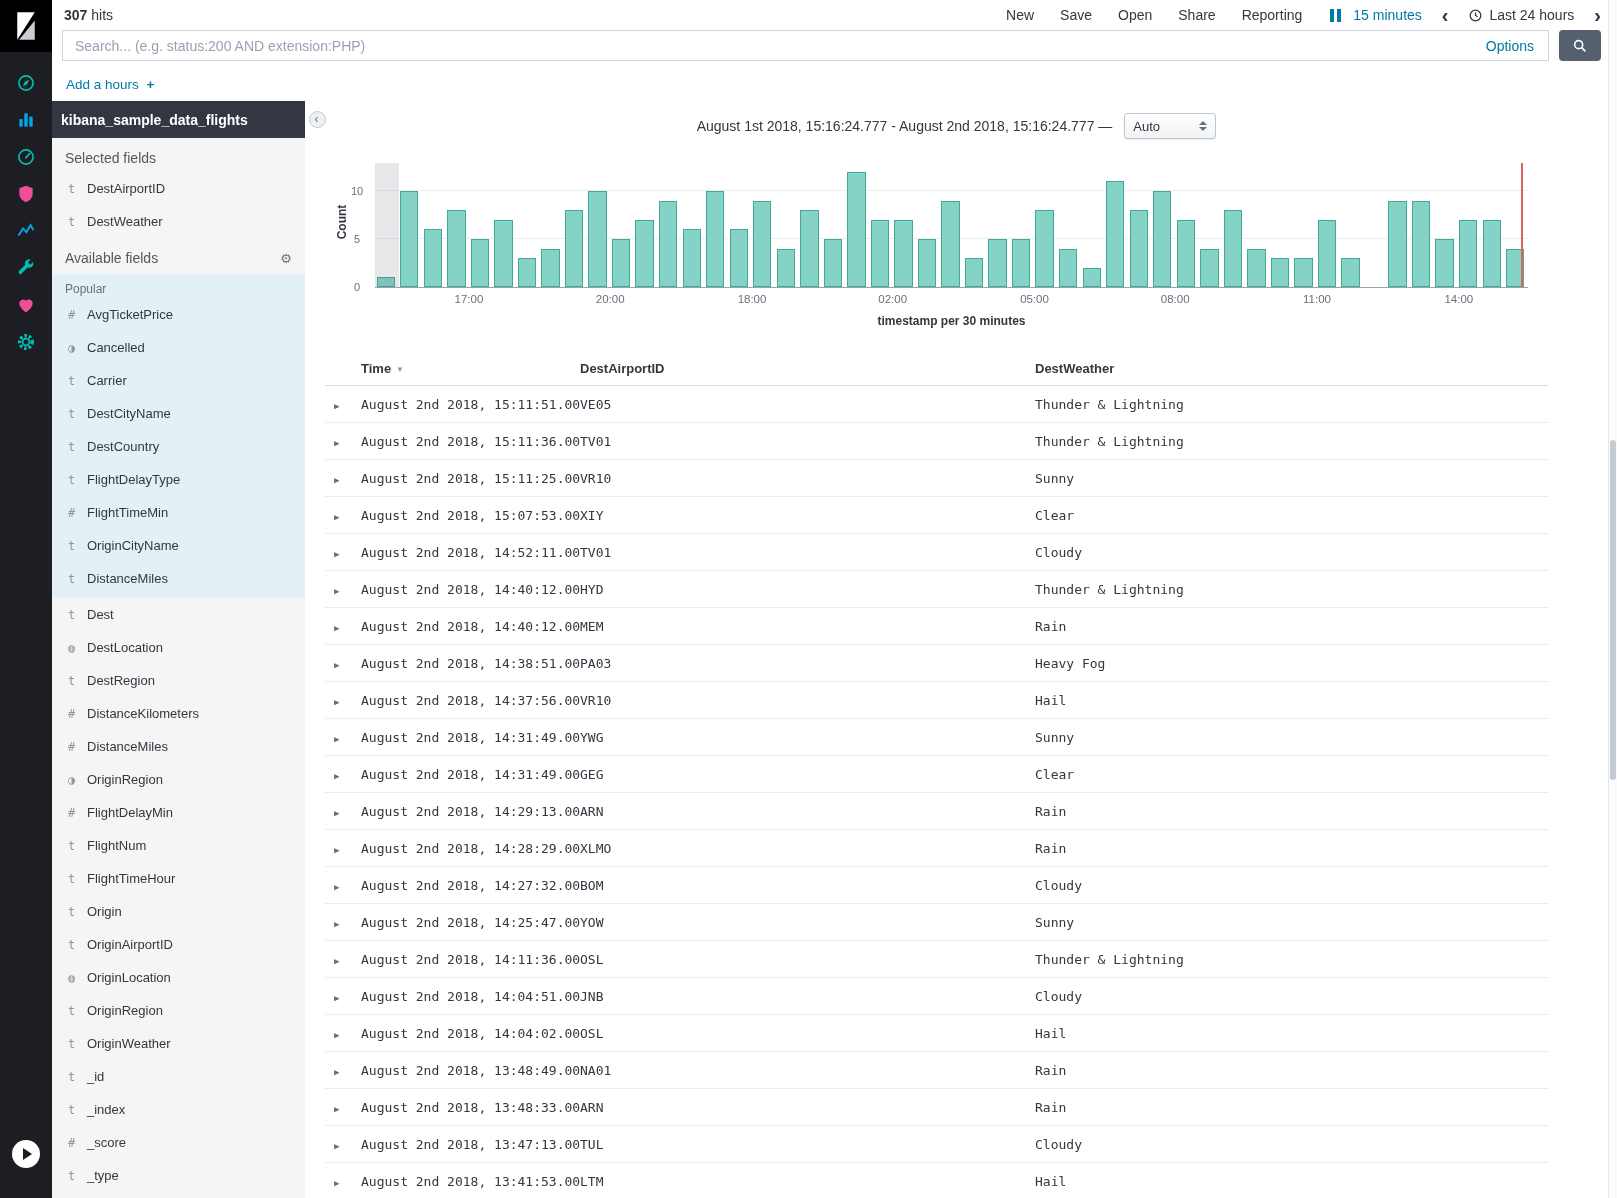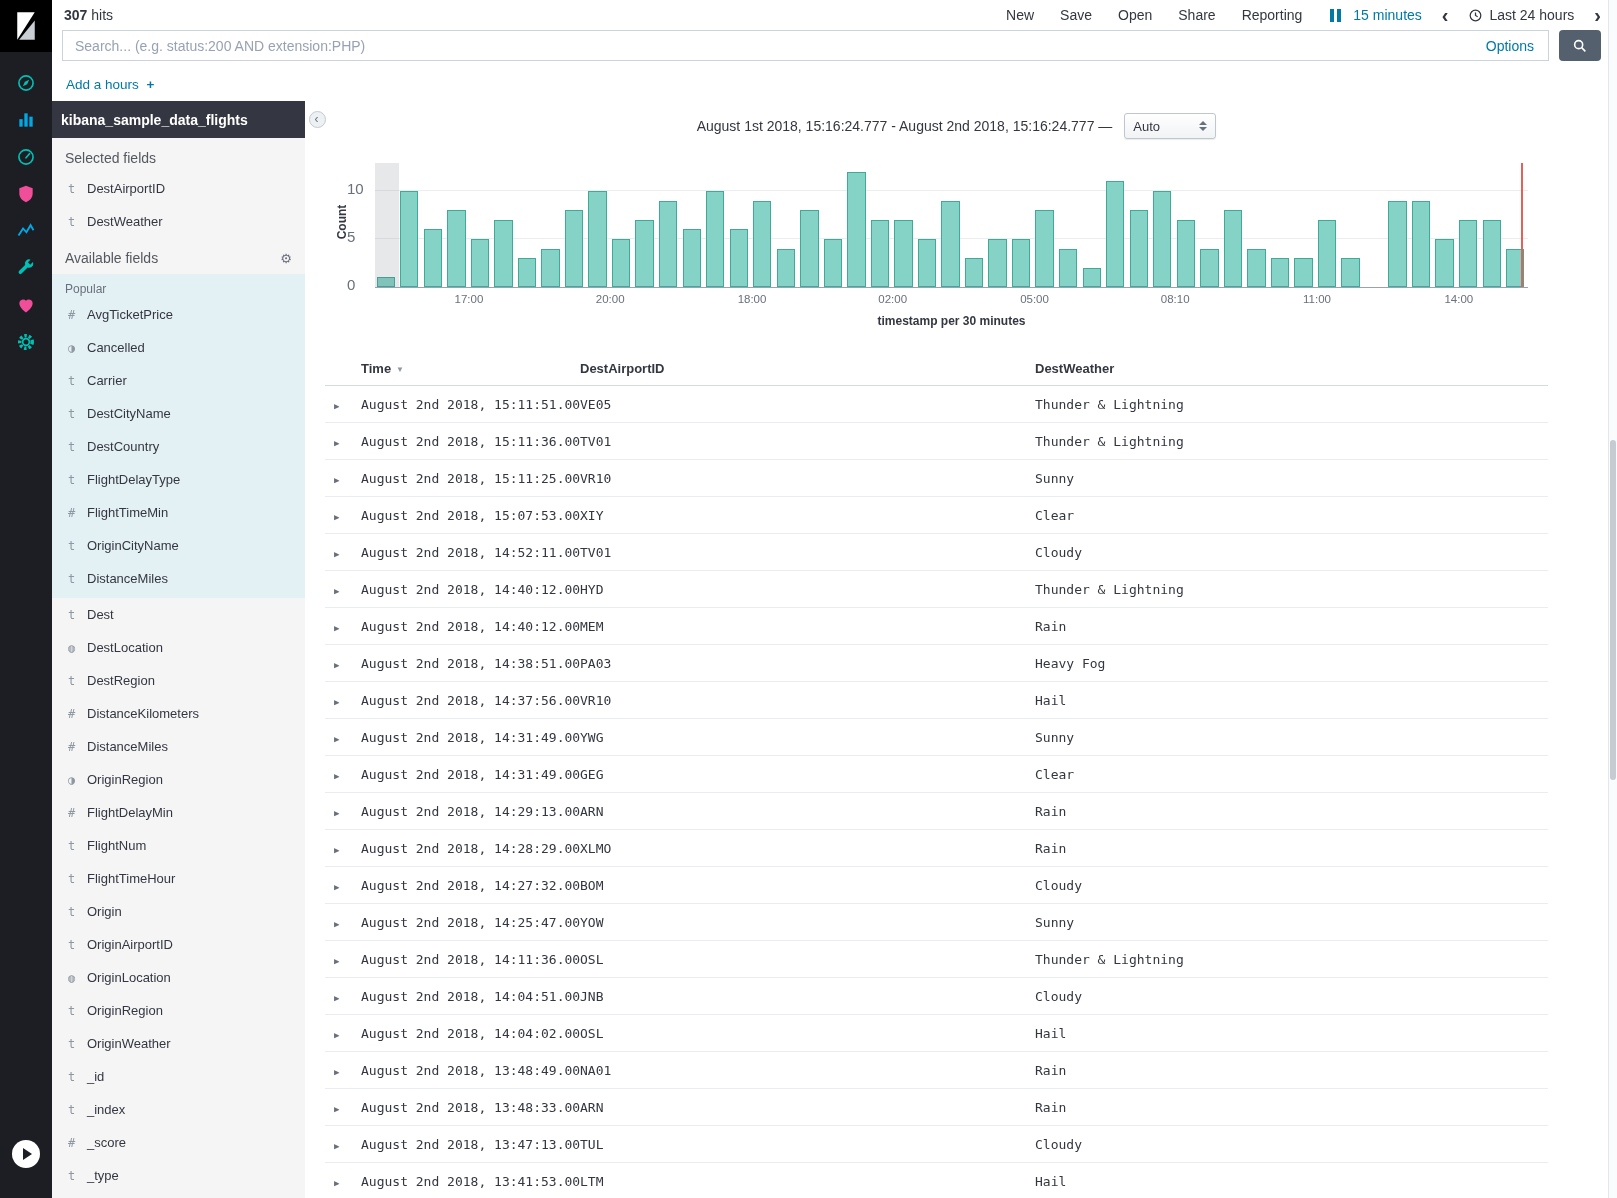--- a/index.html
+++ b/index.html
@@ -65,21 +65,21 @@
     justify-content:space-between; box-shadow:0 1px 1px rgba(0,0,0,0.08); }
   .updown { display:flex; flex-direction:column; gap:2px; }
   .updown i { display:block; width:0; height:0; border-left:4px solid transparent; border-right:4px solid transparent; }
   .updown .up { border-bottom:4px solid #69707d; }
   .updown .dn { border-top:4px solid #69707d; }
 
   .chart-wrap { position:relative; margin:24px 80px 0 70px; }
   .ylabel { position:absolute; left:-50px; top:52px; transform:rotate(-90deg); font-size:12px; font-weight:bold; color:#343741; }
   .plot { position:relative; height:125px; border-bottom:1px solid #98a2b3; }
   .gridline { position:absolute; left:0; right:0; height:1px; background:#ebedf0; }
-  .ytick { position:absolute; left:-28px; width:20px; text-align:left; font-size:15px; color:#69707d; }
+  .ytick { position:absolute; left:-28px; width:20px; text-align:center; font-size:11px; color:#69707d; }
   .bar { position:absolute; bottom:0; border:1px solid; cursor:pointer; }
   .partial-band { position:absolute; top:0; bottom:0; background:rgba(105,112,125,0.16); }
   .time-marker { position:absolute; top:0; bottom:0; width:2px; }
   .xticks { position:relative; height:18px; margin-top:5px; }
   .xtick { position:absolute; transform:translateX(-50%); font-size:11.5px; color:#69707d; top:0; white-space:nowrap; }
   .xlabel { text-align:center; font-size:12px; font-weight:bold; color:#343741; margin-top:3px; }
 
   
   .doc-table { width:calc(100% - 80px); margin:24px 60px 0 20px; border-collapse:collapse; table-layout:fixed; }
   .doc-table th { font-size:13px; font-weight:bold; text-align:left; padding:9px 0; border-bottom:1px solid #d3dae0; color:#343741; cursor:pointer; }
@@ -418,21 +418,21 @@
           <div class="bar" style="left:98.099%;width:1.592%;height:38.4px;background:#85d3c6;border-color:#41a998"></div>
           <div class="partial-band" style="left:0;width:2.04%"></div>
           <div class="time-marker" style="left:99.4%;background:#e0635a"></div>
         </div>
       <div class="xticks">
           <div class="xtick" style="left:8.15%">17:00</div>
           <div class="xtick" style="left:20.4%">20:00</div>
           <div class="xtick" style="left:32.7%">18:00</div>
           <div class="xtick" style="left:44.9%">02:00</div>
           <div class="xtick" style="left:57.2%">05:00</div>
-          <div class="xtick" style="left:69.4%">08:10</div>
+          <div class="xtick" style="left:69.4%">08:00</div>
           <div class="xtick" style="left:81.7%">11:00</div>
           <div class="xtick" style="left:94%">14:00</div>
         </div>
       <div class="xlabel">timestamp per 30 minutes</div>
     </div>
 
     <table class="doc-table">
       <thead>
         <tr>
           <th class="col-caret"></th>

